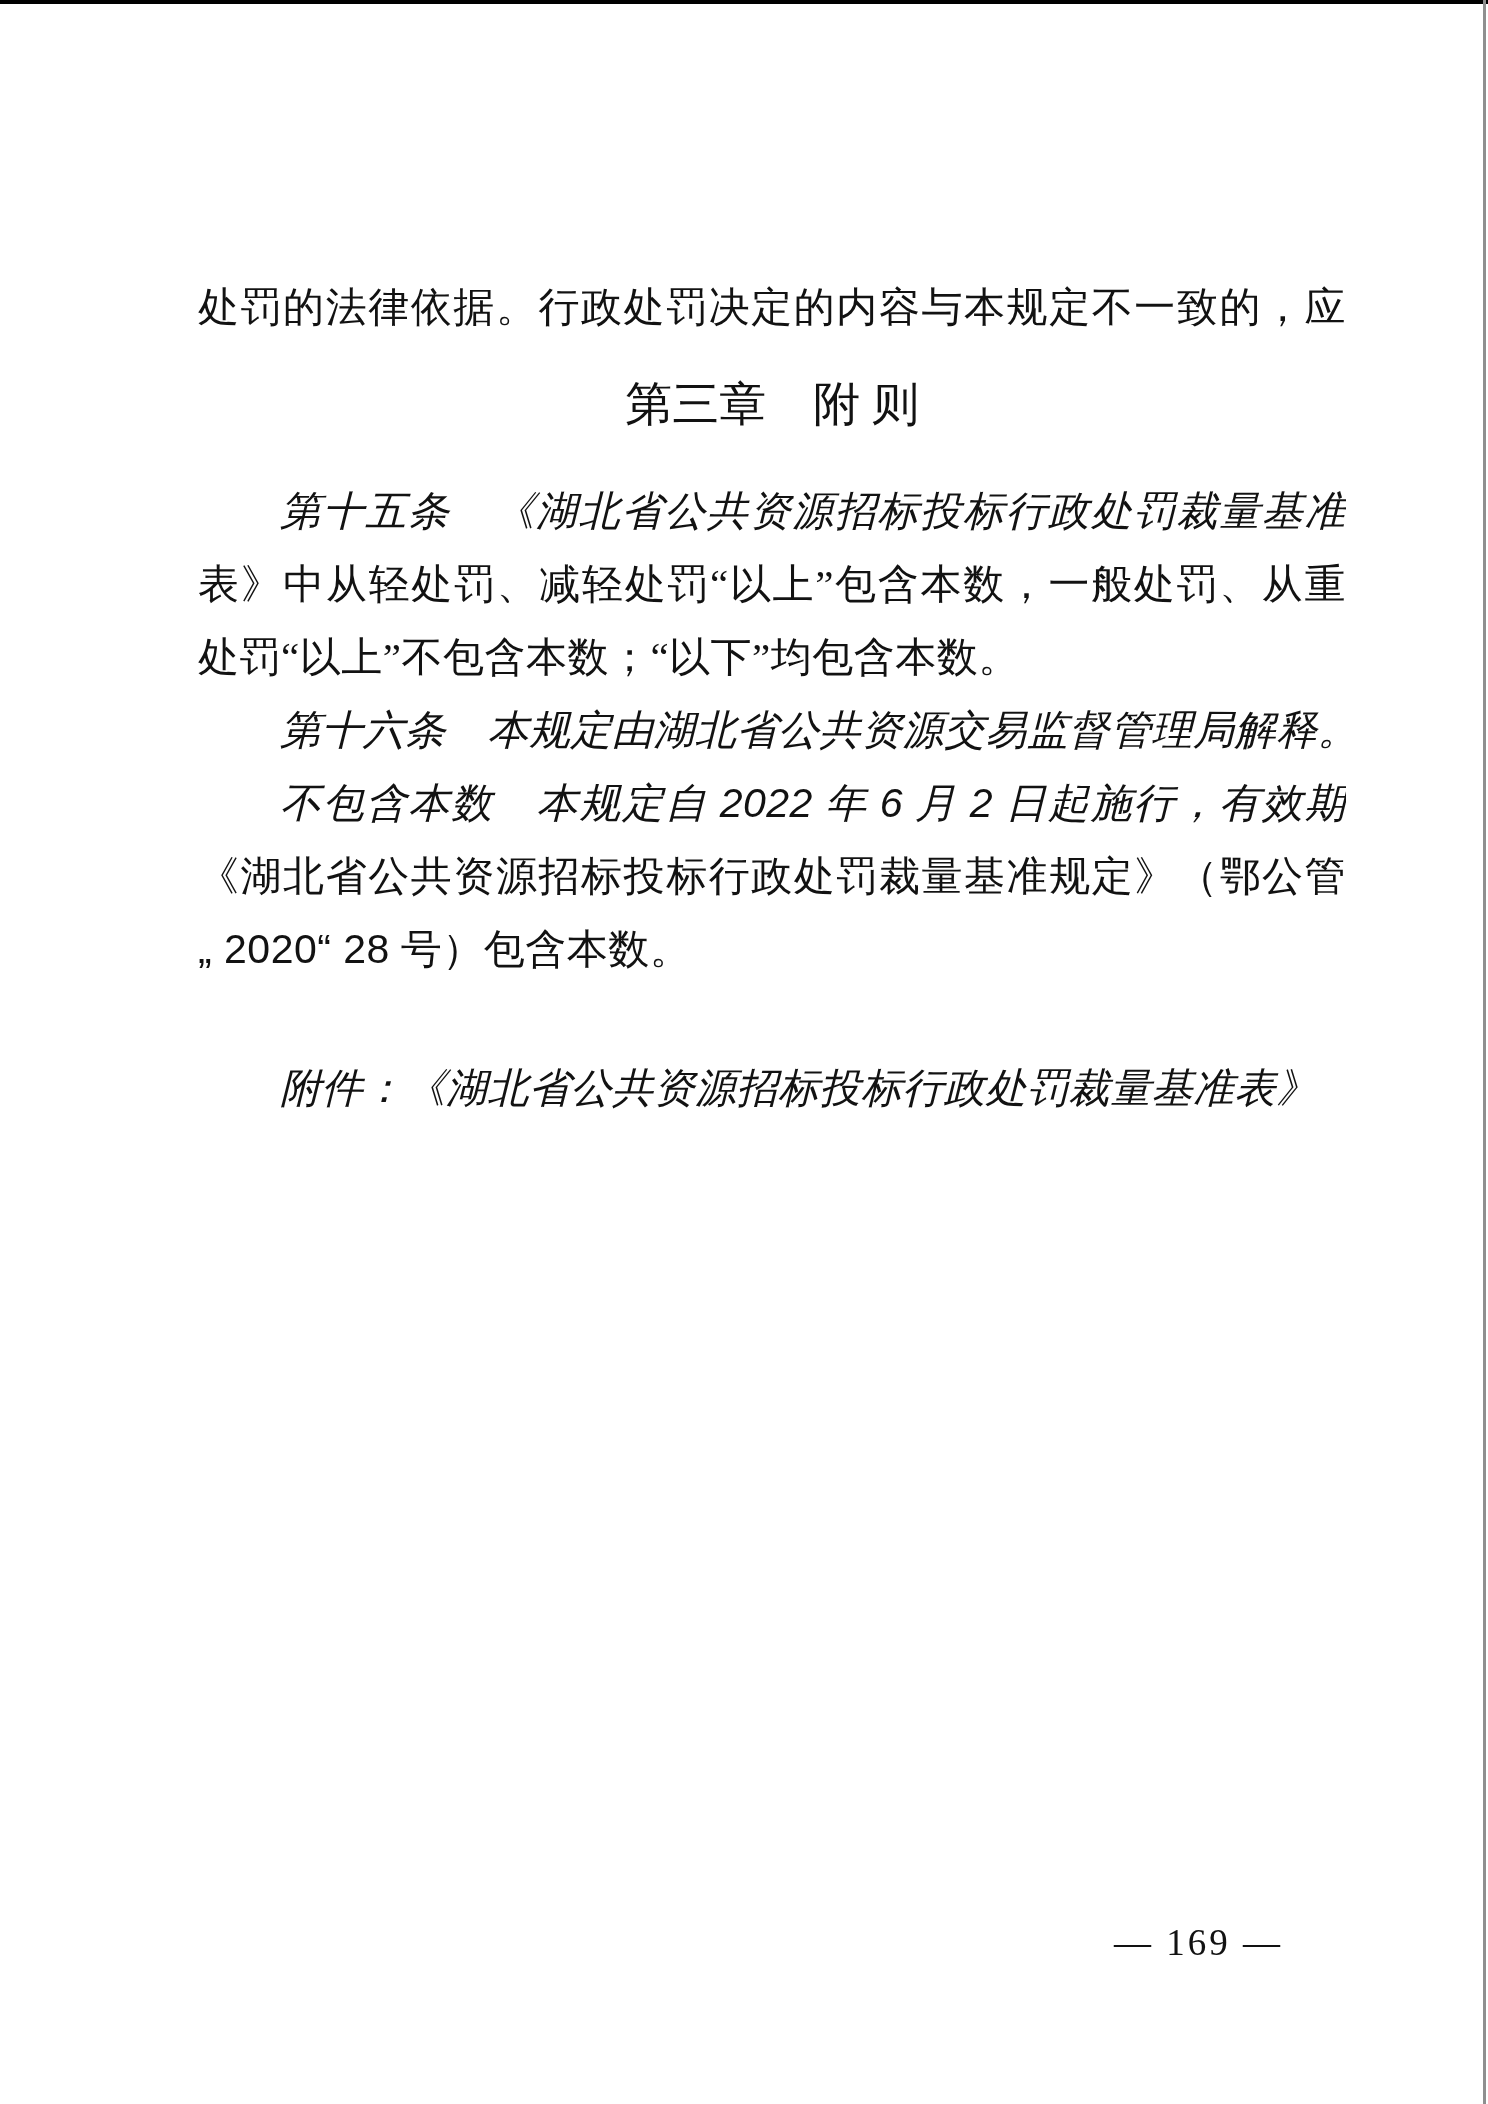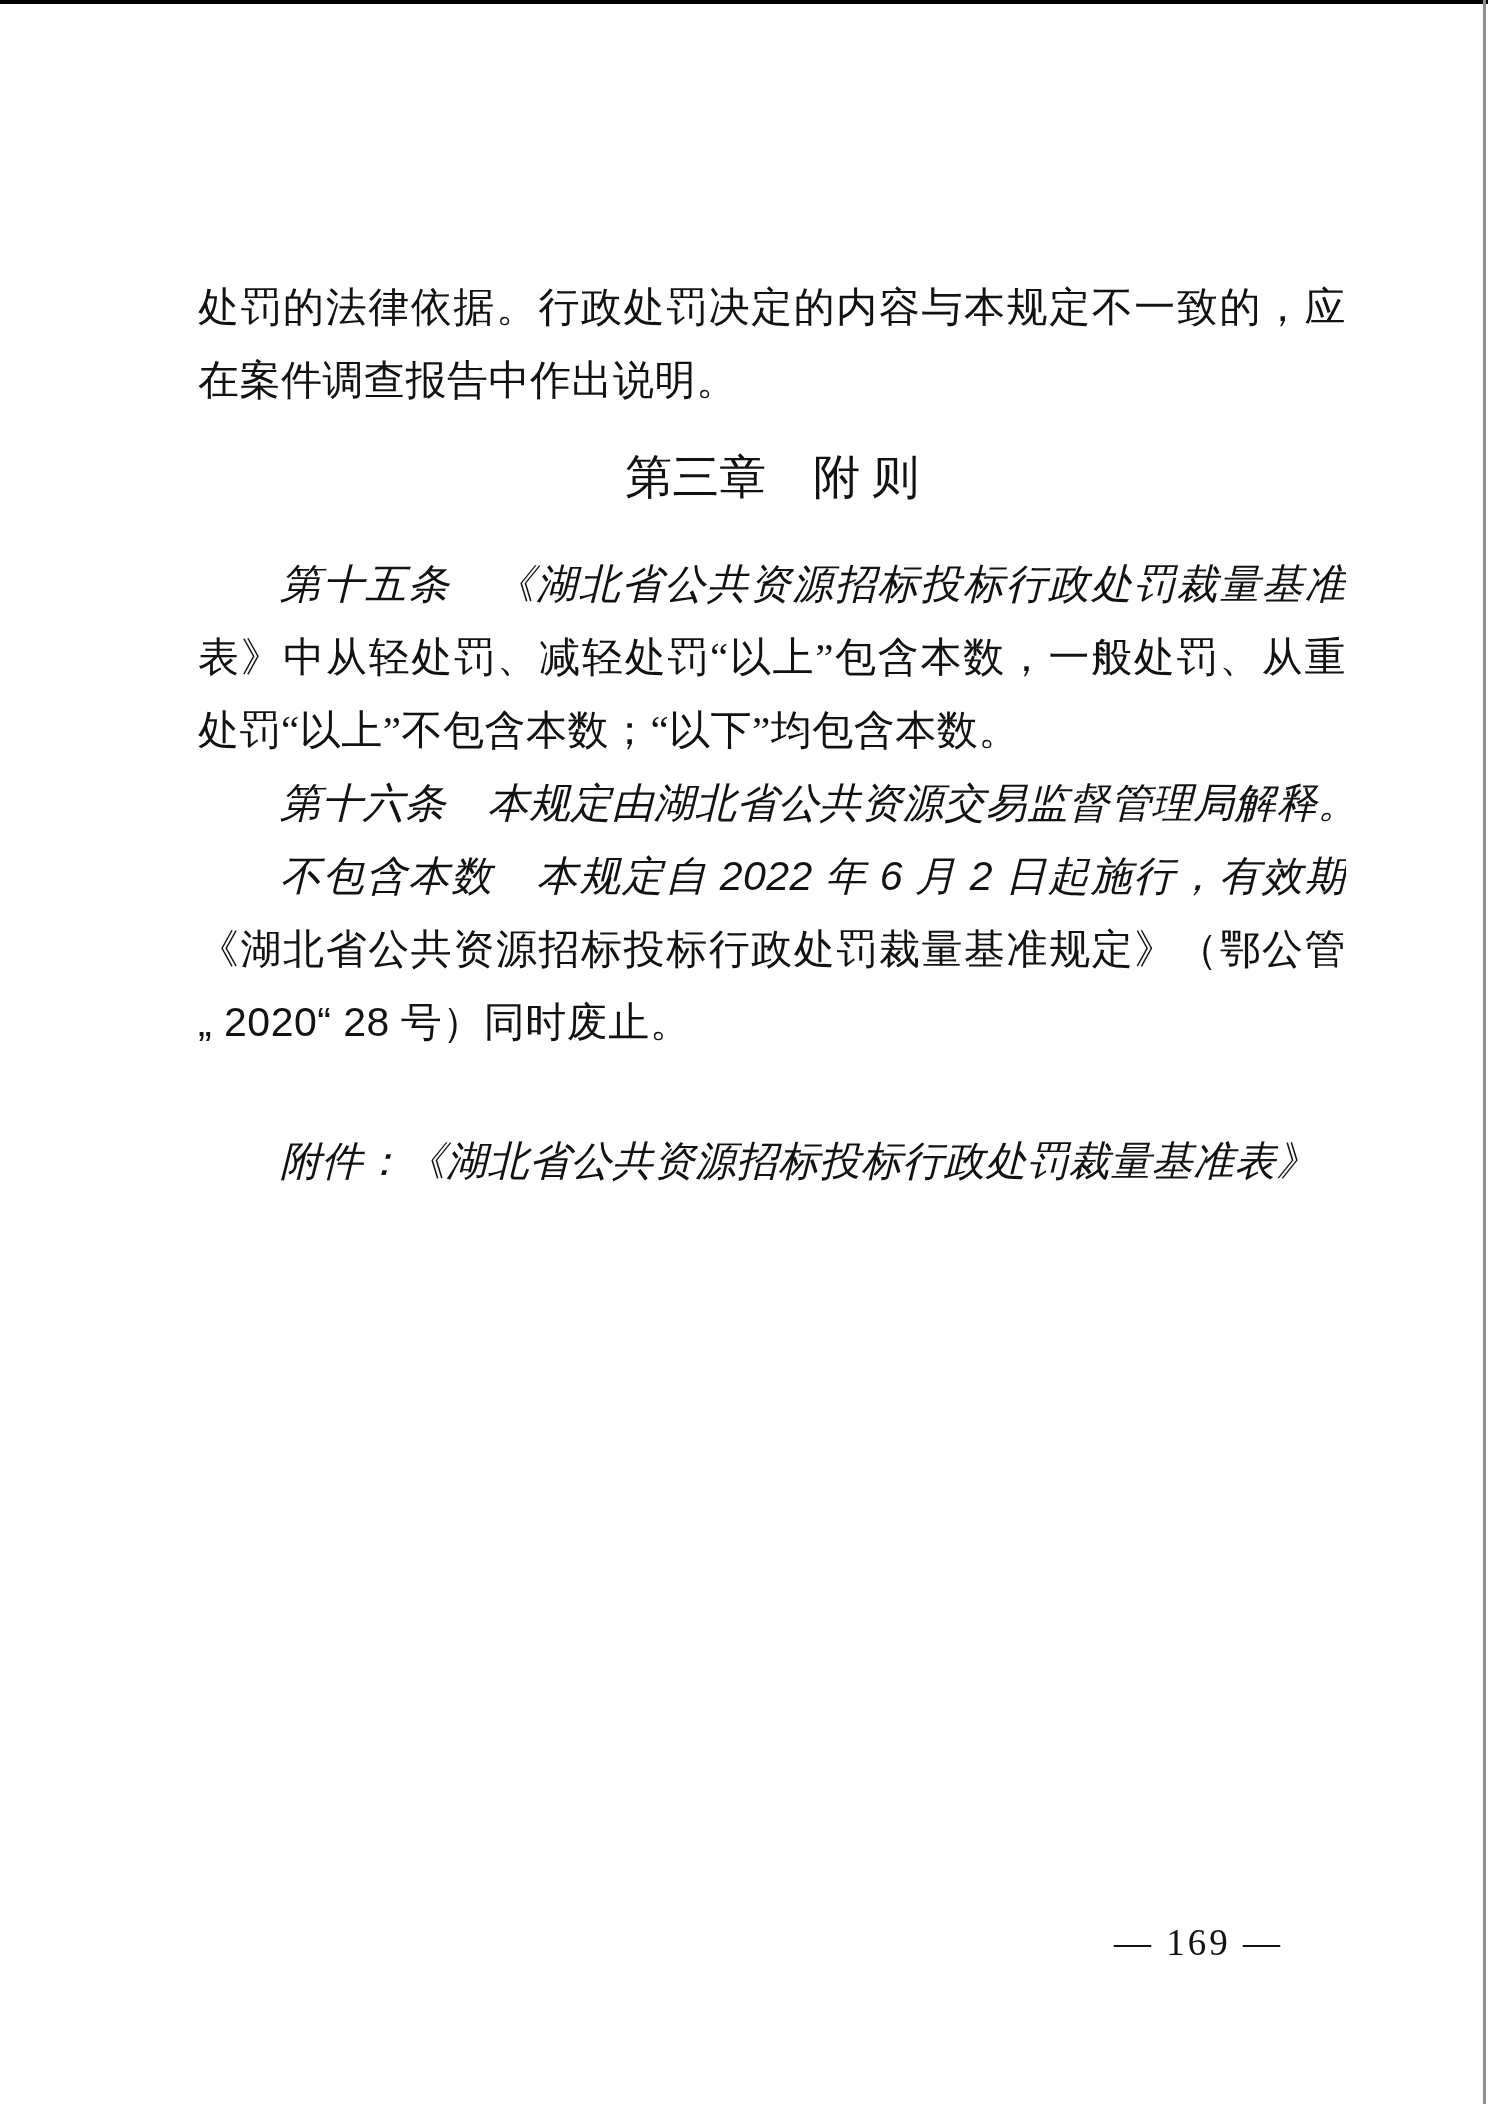--- a/index.html
+++ b/index.html
@@ -64,36 +64,35 @@
 <body>
 
 <div class="page">
 
   <div class="top-edge"></div>
   <div class="right-edge"></div>
 
   <div class="content">
 
     <div class="line fill">处罚的法律依据。行政处罚决定的内容与本规定不一致的，应当</div>
-    <div class="line">在案件调查报告中作出说明。</div>
 
     <div class="chapter-heading">第三章　附 则</div>
 
     <div class="line fill indent">第十五条　《湖北省公共资源招标投标行政处罚裁量基准</div>
     <div class="line fill">表》中从轻处罚、减轻处罚“以上”包含本数，一般处罚、从重</div>
     <div class="line">处罚“以上”不包含本数；“以下”均包含本数。</div>
 
     <div class="line indent">第十六条　本规定由湖北省公共资源交易监督管理局解释。</div>
 
     <div class="line fill indent">
       <span>不包含本数　本规定自 </span><span class="num">2022</span><span> 年 </span><span class="num">6</span><span> 月 </span><span class="num">2</span><span> 日起施行，有效期五年。</span>
     </div>
     <div class="line fill">《湖北省公共资源招标投标行政处罚裁量基准规定》（鄂公管文</div>
     <div class="line">
-      <span class="num">„ 2020“ 28</span><span> 号）同时废止。</span>
+      <span class="num">„ 2020“ 28</span><span> 号）包含本数。</span>
     </div>
 
     <div class="line indent attachment">附件：《湖北省公共资源招标投标行政处罚裁量基准表》</div>
 
   </div>
 
   <div class="page-number">— 169 —</div>
 
 </div>
 

